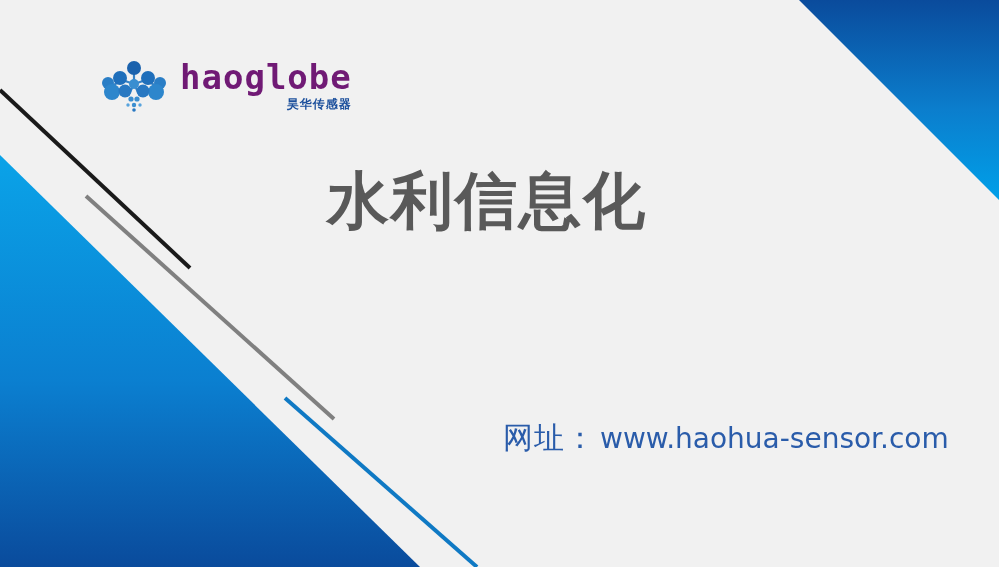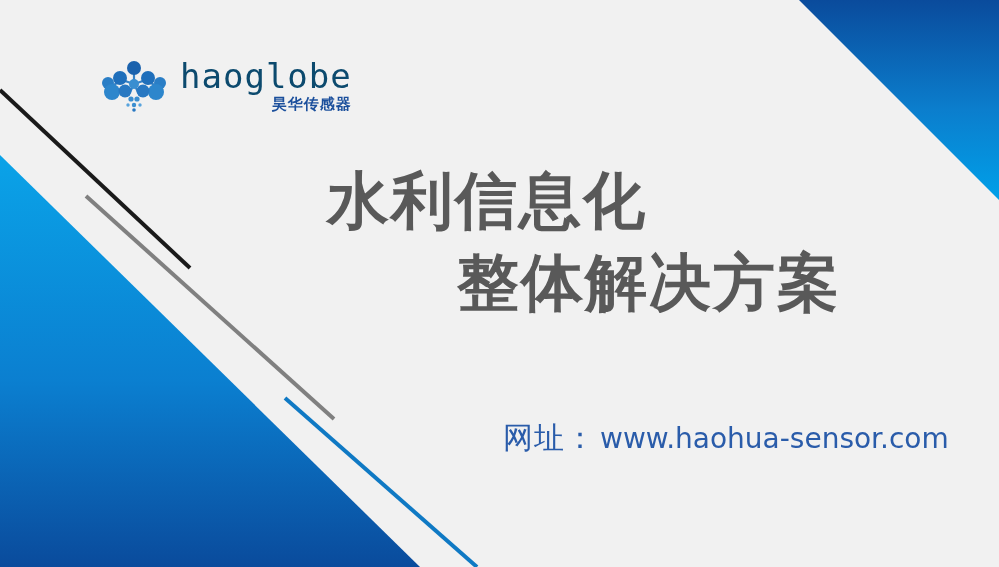--- a/index.html
+++ b/index.html
@@ -54,28 +54,28 @@
   #logo-mark { width: 72px; height: 56px; display: block; }
   #logo-wordmark-wrap {
     margin-left: 10px;
     display: flex;
     flex-direction: column;
     align-items: flex-end;
   }
   #logo-wordmark {
     font-family: "DejaVu Sans Mono", "Liberation Mono", monospace;
     font-size: 34px;
-    font-weight: 400;
+    font-weight: 700;
     letter-spacing: 1px;
-    color: #0c4a6e;
+    color: #701a75;
     line-height: 1.0;
   }
   #logo-subtitle {
     font-family: "DejaVu Sans", sans-serif;
-    font-size: 15px;
+    font-size: 12px;
     font-weight: 700;
     color: #1b4f9c;
     letter-spacing: 1px;
     margin-top: 2px;
   }
 
   
   #title-block {
     position: absolute;
     left: 0;
@@ -190,21 +190,20 @@
       </g>
     </svg>
     <div id="logo-wordmark-wrap">
       <div id="logo-wordmark">haoglobe</div>
       <div id="logo-subtitle">昊华传感器</div>
     </div>
   </div>
 
   <div id="title-block">
     <div class="title-line" id="title-line-1">水利信息化</div>
-    <div class="title-line" id="title-line-2">整体解决方案</div>
   </div>
 
   <div id="website-block">
     <span id="website-label">网址：</span>
     <span id="website-url">www.haohua-sensor.com</span>
   </div>
 
 </div>
 
 </body></html>

